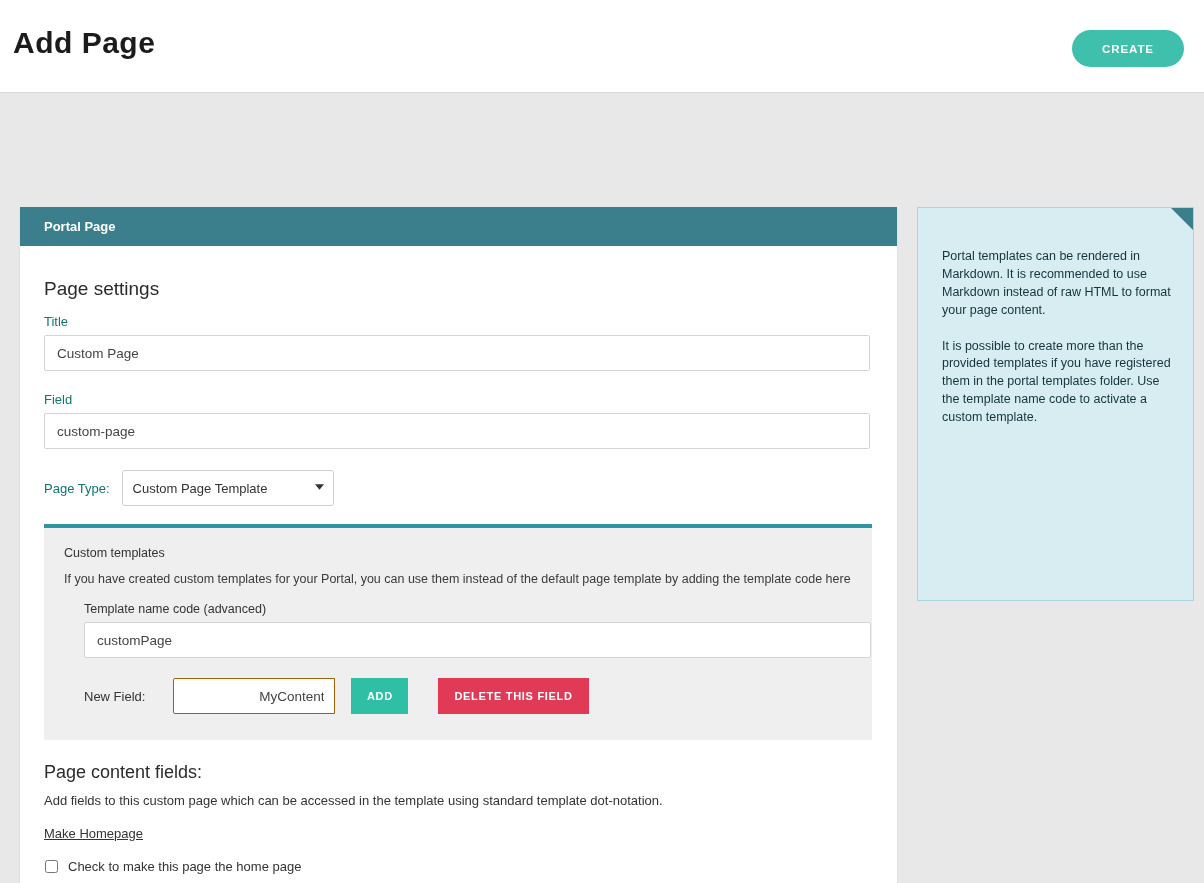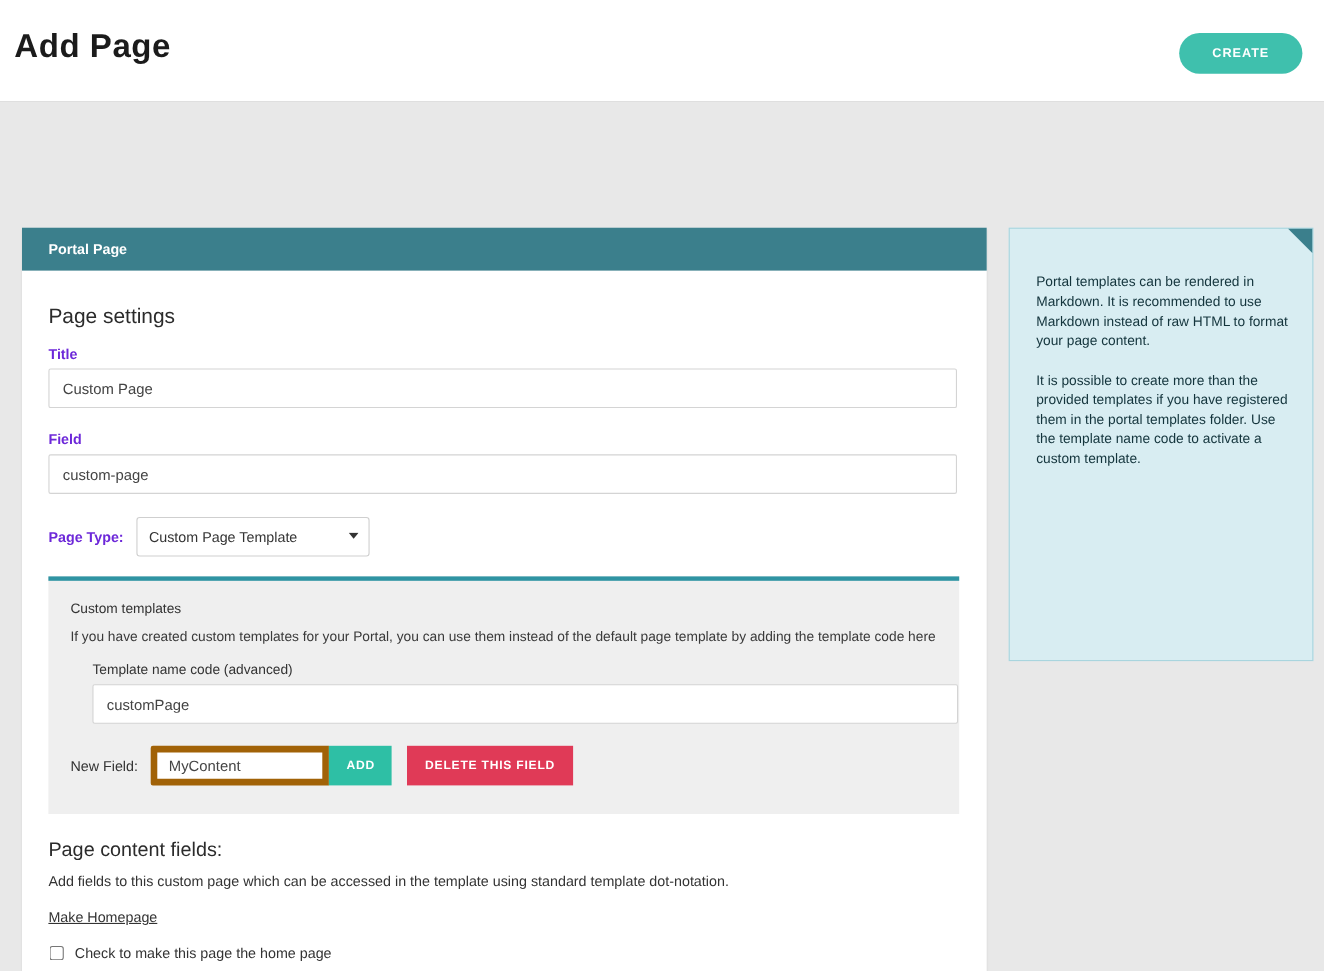--- a/index.html
+++ b/index.html
@@ -72,23 +72,22 @@
   }
 
   h2.section-title {
     margin: 10px 0 14px 0;
     font-size: 19px;
     font-weight: normal;
     color: #2b2b2b;
   }
   .field-label {
     font-size: 13px;
-    color: #6d28d9;
+    color: #0f766e;
     margin-bottom: 6px;
-    font-weight: bold;
   }
   .text-input {
     display: block;
     width: 826px;
     height: 36px;
     border: 1px solid #d4d4d4;
     border-radius: 2px;
     padding: 0 12px;
     font-size: 13.5px;
     color: #444;
@@ -161,36 +160,38 @@
     border-radius: 2px;
     padding: 0 12px;
     font-size: 13.5px;
     color: #444;
     background: #fff;
     font-family: "Liberation Sans", sans-serif;
   }
   .newfield-row {
     display: flex;
     align-items: center;
-    gap: 0;
+    gap: 16px;
+    margin-left: 20px;
   }
   .newfield-row .nf-label {
     font-size: 13px;
     color: #333;
     margin-right: 12px;
   }
   .nf-input {
     width: 162px; height: 36px;
-    border: 6px solid #a16207;
+    border: 1px solid #a16207;
     border-radius: 2px 0 0 2px;
     padding: 0 10px;
     font-size: 13.5px;
     color: #444;
     background: #fff;
     font-family: "Liberation Sans", sans-serif;
+    text-align: right;
   }
   .btn-add {
     height: 36px;
     min-width: 57px;
     background: #2ebfa5;
     color: #fff;
     border: none;
     font-size: 11px;
     font-weight: bold;
     letter-spacing: 0.7px;

